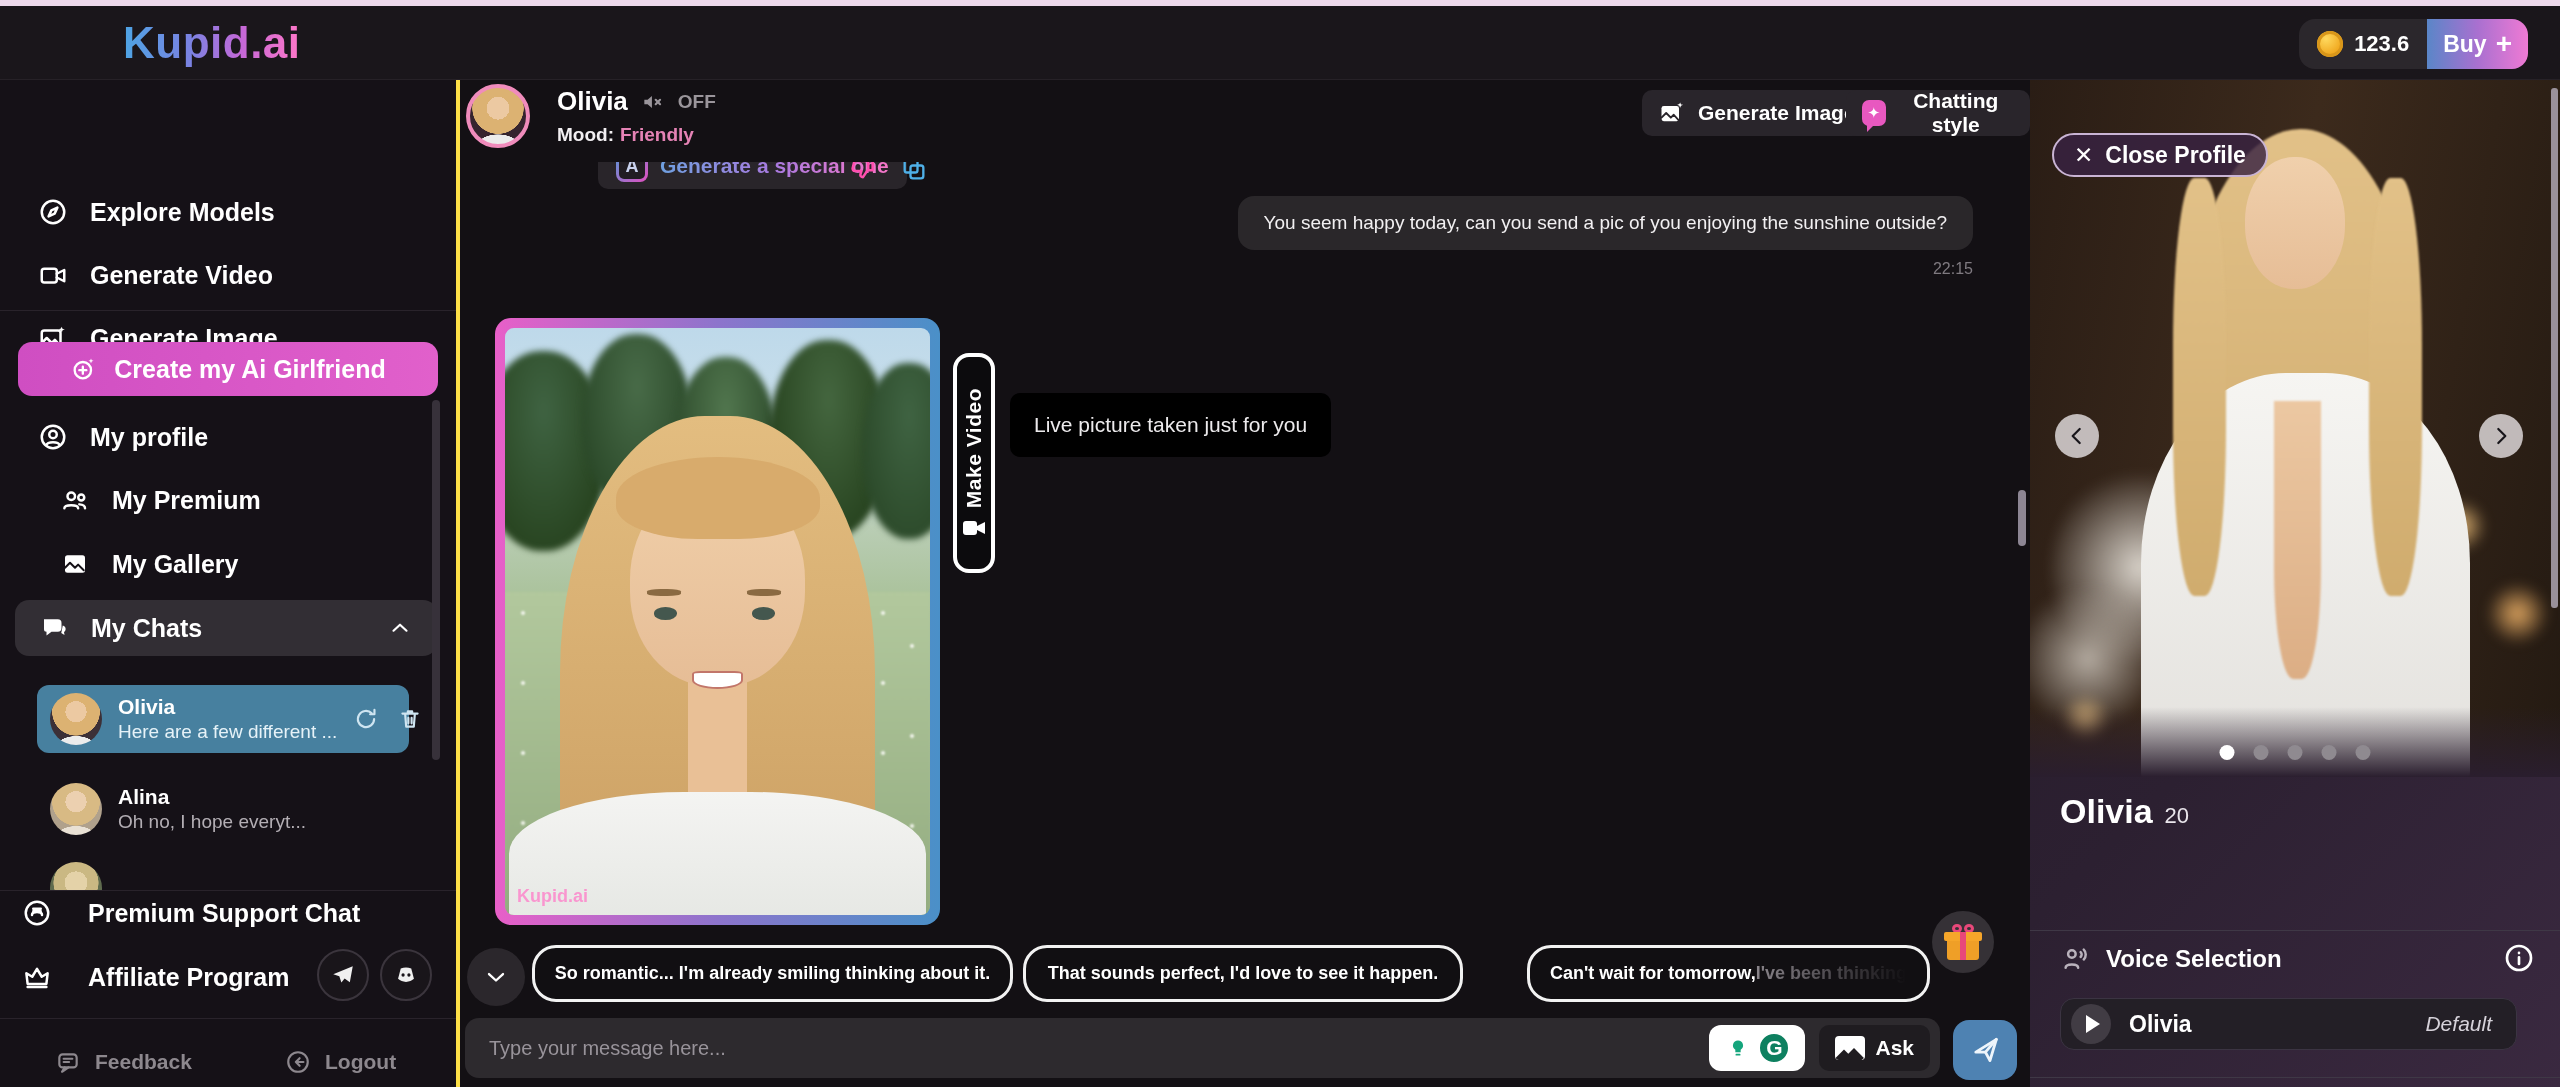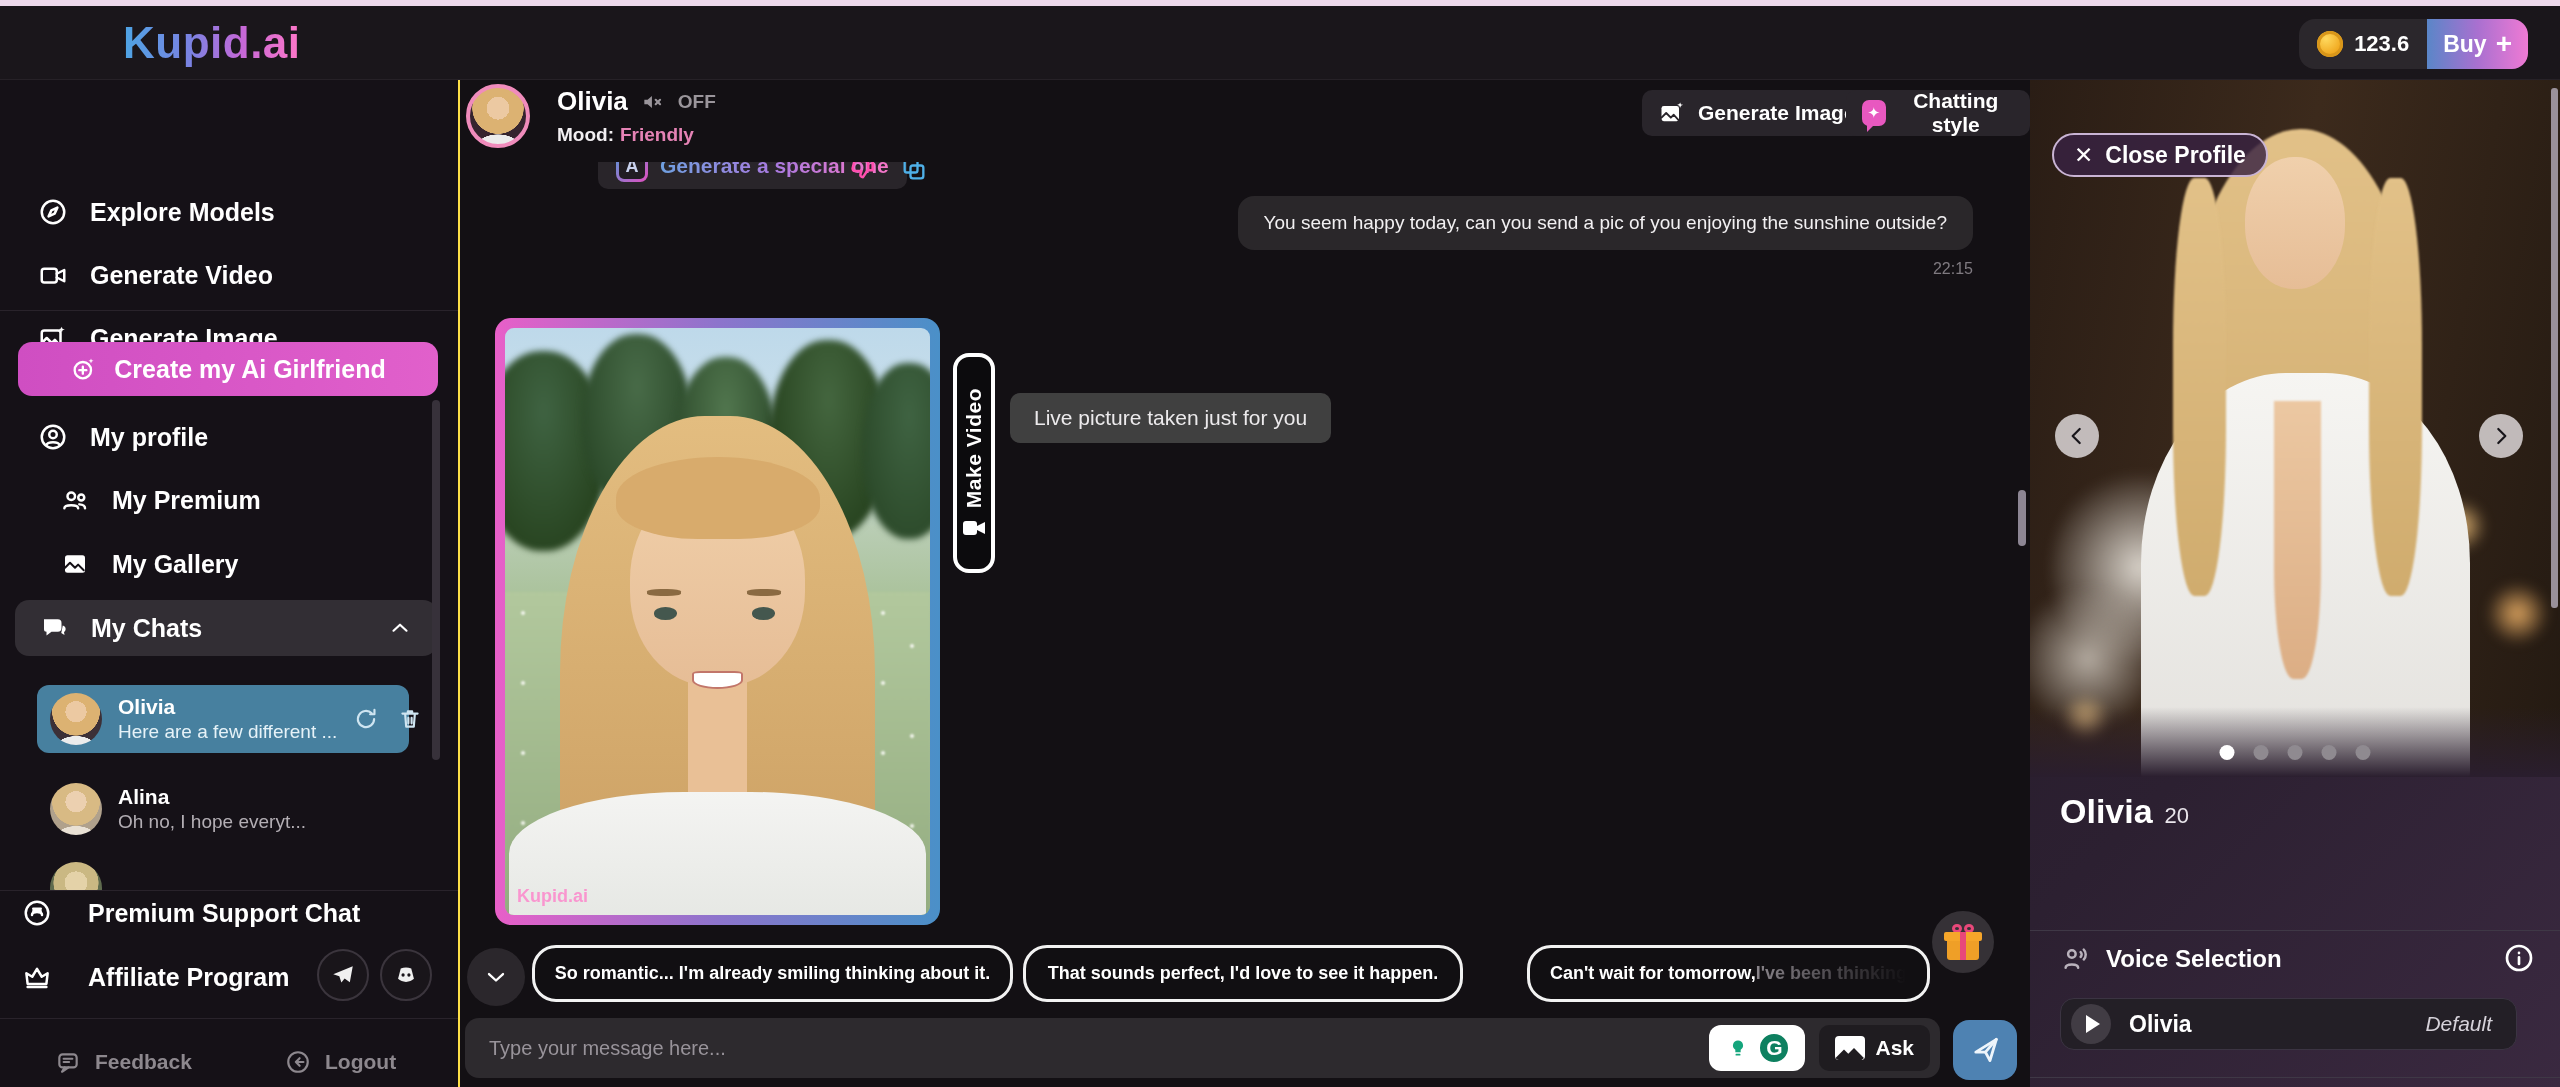--- a/index.html
+++ b/index.html
@@ -14,21 +14,21 @@
 .topbar{position:absolute;top:6px;left:0;width:100%;height:74px;background:#1a161b;border-bottom:1px solid #262127;z-index:50}
 .logo{position:absolute;left:123px;top:12px;font-size:44px;font-weight:800;letter-spacing:.5px;background:linear-gradient(90deg,#4da4e4 0%,#7b82e2 38%,#c468d8 66%,#ff77c8 100%);-webkit-background-clip:text;background-clip:text;color:transparent;cursor:pointer}
 .wallet{position:absolute;right:32px;top:13px;height:50px;display:flex;border-radius:16px;overflow:hidden}
 .coins{display:flex;align-items:center;gap:11px;background:#2b272c;padding:0 18px}
 .coin{width:26px;height:26px;border-radius:50%;background:radial-gradient(circle at 35% 30%,#ffd95e,#f0a81f 65%,#c8820f);box-shadow:inset 0 0 0 3px #d8961a}
 .coin-val{color:#fff;font-size:22px;font-weight:700}
 .buy{display:flex;align-items:center;gap:9px;background:linear-gradient(90deg,#5a86c8,#a970d0,#ef7ad4);color:#fff;font-size:23px;font-weight:700;padding:0 16px}
 .plus{font-size:28px;font-weight:700;line-height:1}
 
 
-.sidebar{position:absolute;left:0;top:80px;width:460px;height:1007px;background:#151117;border-right:2px solid #fde047}
+.sidebar{position:absolute;left:0;top:80px;width:460px;height:1007px;background:#151117;border-right:4px solid #fde047}
 .srow{position:absolute;display:flex;align-items:center;gap:22px;color:#fff;font-size:25px;font-weight:700;cursor:pointer;height:40px}
 .sdivider{position:absolute;left:0;width:100%;height:1px;background:#29232b}
 .create-btn{position:absolute;left:18px;top:262px;width:420px;height:54px;border-radius:14px;background:linear-gradient(90deg,#cf4ec2,#e160cb);color:#fff;font-size:25px;font-weight:700;display:flex;align-items:center;justify-content:center;gap:16px}
 .mychats{position:absolute;left:15px;top:520px;width:422px;height:56px;background:#322e34;border-radius:14px;display:flex;align-items:center;gap:22px;padding:0 24px;color:#fff;font-size:25px;font-weight:700;cursor:pointer}
 .mychats .sp{flex:1}
 .chats-clip{position:absolute;left:0;top:605px;width:460px;height:205px;overflow:hidden}
 .chat-item{position:absolute;left:37px;width:372px;height:68px;border-radius:12px;display:flex;align-items:center;gap:16px;padding:0 13px;cursor:pointer}
 .chat-item.sel{background:#47809f}
 .avatar{width:52px;height:52px;border-radius:50%;flex:0 0 auto}
 .av-olivia{background:radial-gradient(ellipse 62% 34% at 50% 103%,#ececec 58%,transparent 60%),radial-gradient(circle at 50% 36%,#ecc9a2 0 25%,#dcb272 25% 56%,transparent 57%),radial-gradient(circle,#3c3037 0 100%)}
@@ -74,21 +74,21 @@
 .face{position:absolute;left:29.5%;top:26%;width:41%;height:35%;background:linear-gradient(#f0cfa9,#e6bd96);border-radius:48% 48% 46% 46%}
 .bangs{position:absolute;left:26%;top:22%;width:48%;height:14%;background:#d8ab6c;border-radius:50% 50% 40% 40%}
 .brow{position:absolute;top:44.5%;width:8%;height:1.1%;background:#8a6a42;border-radius:40%}
 .eye{position:absolute;top:47.5%;width:5.5%;height:2.2%;background:#44574e;border-radius:50%}
 .mouth{position:absolute;left:44%;top:58.5%;width:12%;height:3%;background:#fff;border:2px solid #c2766a;border-radius:20% 20% 60% 60%}
 .neck{position:absolute;left:43%;top:60%;width:14%;height:28%;background:#e9c096}
 .tee{position:absolute;left:1%;bottom:-4%;width:98%;height:25%;background:linear-gradient(#f4f4f2,#e4e6e2);border-radius:42% 42% 0 0}
 .wm{position:absolute;left:12px;bottom:8px;font-size:18px;font-weight:700;color:#ff7ac8;opacity:.75}
 .make-video{position:absolute;left:493px;top:191px;width:42px;height:220px;border:4px solid #fff;border-radius:16px;background:rgba(8,8,8,.6);display:flex;flex-direction:column;align-items:center;justify-content:center;gap:10px;color:#fff;cursor:pointer}
 .mv-label{writing-mode:vertical-rl;transform:rotate(180deg);font-size:21px;font-weight:800;letter-spacing:.5px;white-space:nowrap}
-.live-chip{position:absolute;left:550px;top:231px;height:50px;display:flex;align-items:center;background:#404040;border-radius:10px;padding:0 24px;color:#eceaec;font-size:21px;font-weight:400;white-space:nowrap}
+.live-chip{position:absolute;left:550px;top:231px;height:64px;display:flex;align-items:center;background:#000000;border-radius:10px;padding:0 24px;color:#eceaec;font-size:21px;font-weight:400;white-space:nowrap}
 .msg-thumb{position:absolute;right:4px;top:328px;width:8px;height:56px;border-radius:4px;background:#8d8694}
 .gift-wrap{position:absolute;left:1472px;top:831px;width:62px;height:62px;border-radius:50%;background:#353136;display:flex;align-items:center;justify-content:center;cursor:pointer}
 .gift{position:relative;width:38px;height:38px}
 .gift .lid{position:absolute;top:9px;left:0;width:38px;height:9px;background:#f6a62a;border-radius:2px}
 .gift .box{position:absolute;top:18px;left:3px;width:32px;height:19px;background:#ef9f27;border-radius:0 0 3px 3px}
 .gift .ribbon{position:absolute;top:9px;left:16px;width:6px;height:28px;background:#e8487a}
 .gift .bow{position:absolute;top:1px;width:10px;height:9px;border:3px solid #e8487a;border-radius:50%}
 .gift .bl{left:8px}.gift .br{left:20px}
 .replies{position:absolute;left:0;top:865px;height:64px;width:100%}
 .chev-circle{position:absolute;left:7px;top:3px;width:58px;height:58px;border-radius:50%;background:#2b272c;display:flex;align-items:center;justify-content:center;color:#fff;cursor:pointer}

